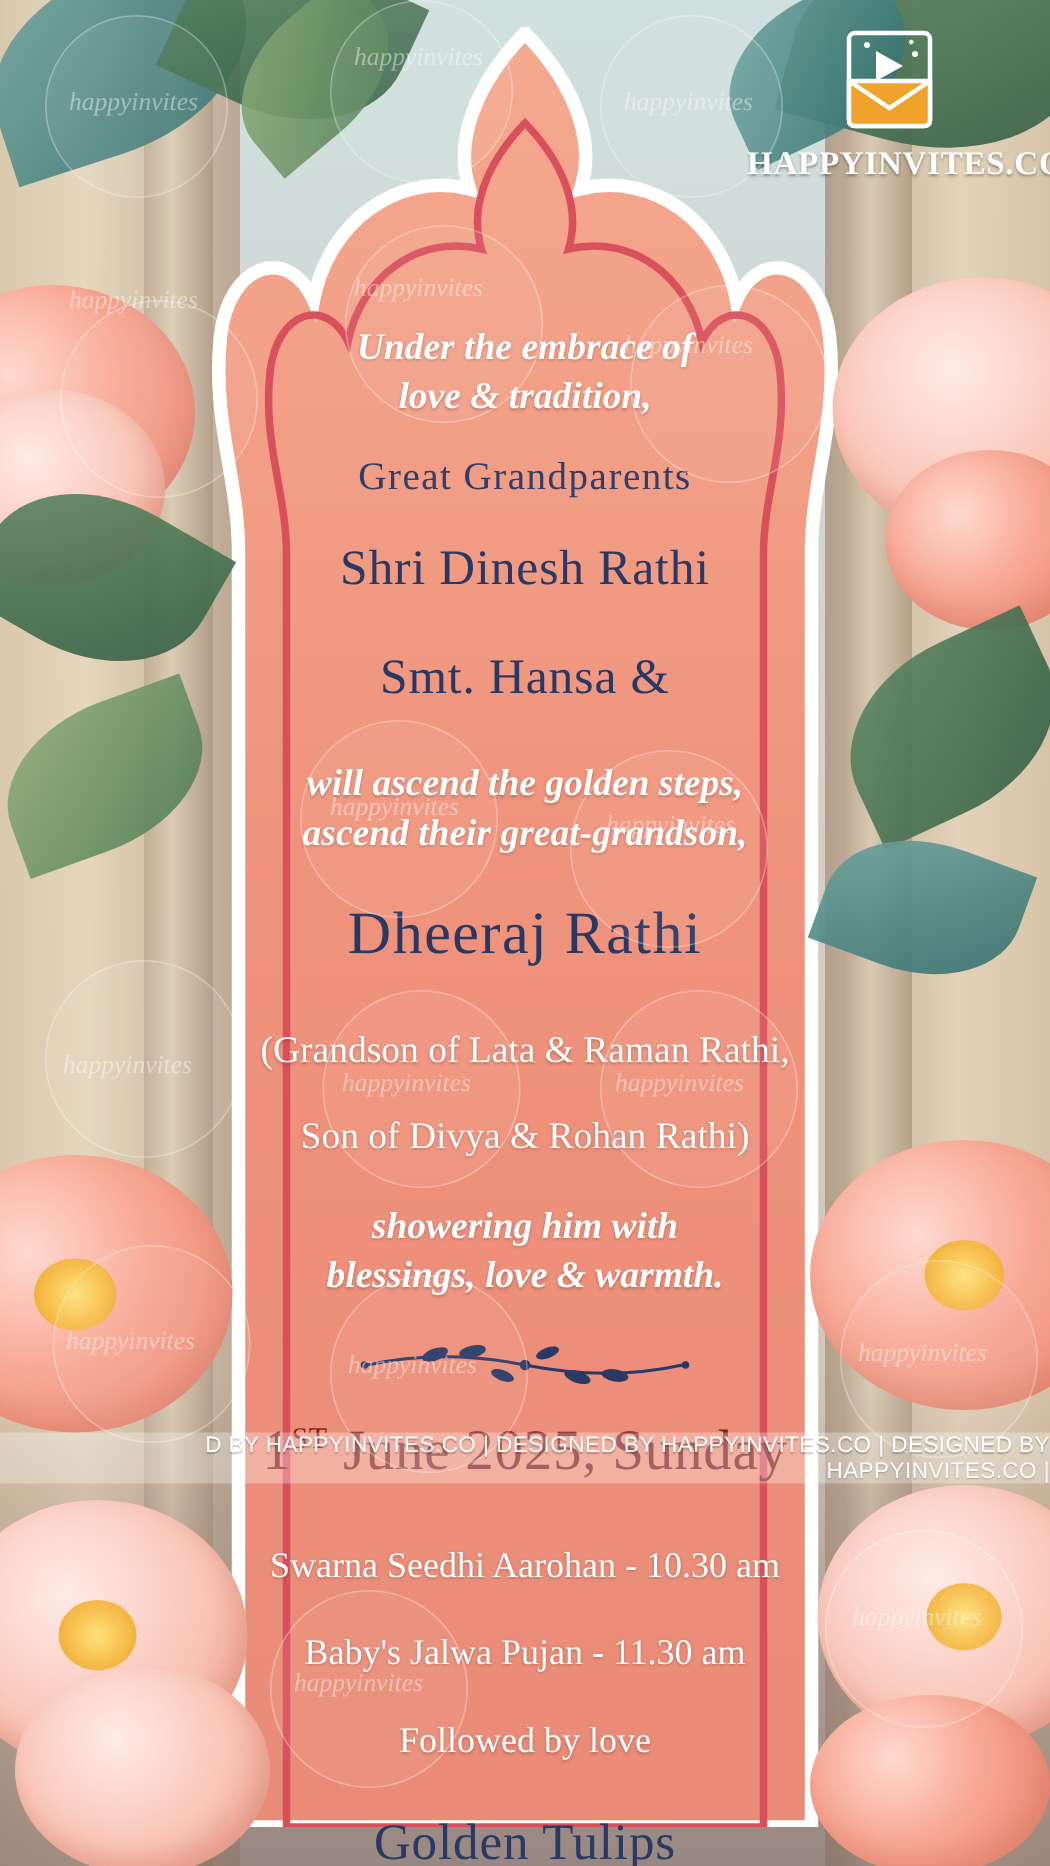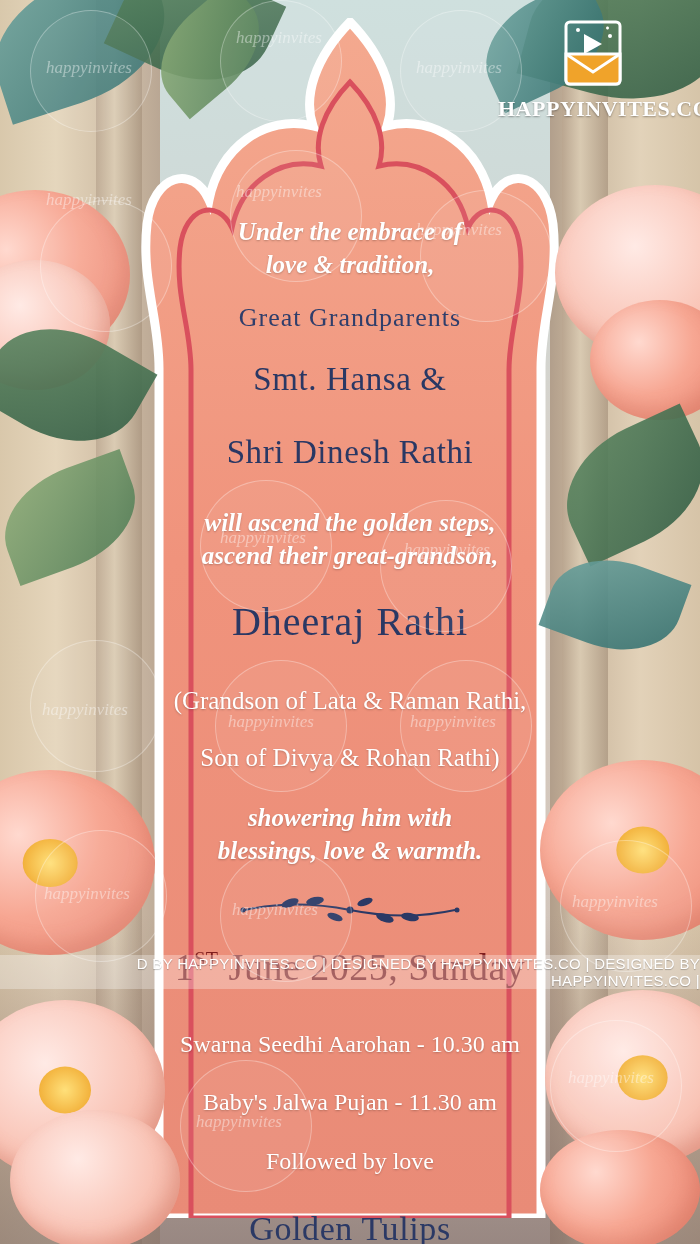--- a/index.html
+++ b/index.html
@@ -320,22 +320,22 @@
       </svg>
     </div>
     <div class="logo-text">HAPPYINVITES.CO</div>
   </div>
 
   <div class="content">
     <p class="line script">Under the embrace of</p>
     <p class="line script">love &amp; tradition,</p>
 
     <p class="label-caps">Great Grandparents</p>
+    <p class="names-main">Shri Dinesh Rathi</p>
     <p class="names-main">Smt. Hansa &amp;</p>
-    <p class="names-main">Shri Dinesh Rathi</p>
 
     <p class="line script" style="margin-top:18px;">will ascend the golden steps,</p>
     <p class="line script">ascend their great-grandson,</p>
 
     <p class="baby-name">Dheeraj Rathi</p>
 
     <p class="parents">(Grandson of Lata &amp; Raman Rathi,</p>
     <p class="parents" style="margin-top:16px;">Son of Divya &amp; Rohan Rathi)</p>
 
     <p class="line script blessing">showering him with</p>

